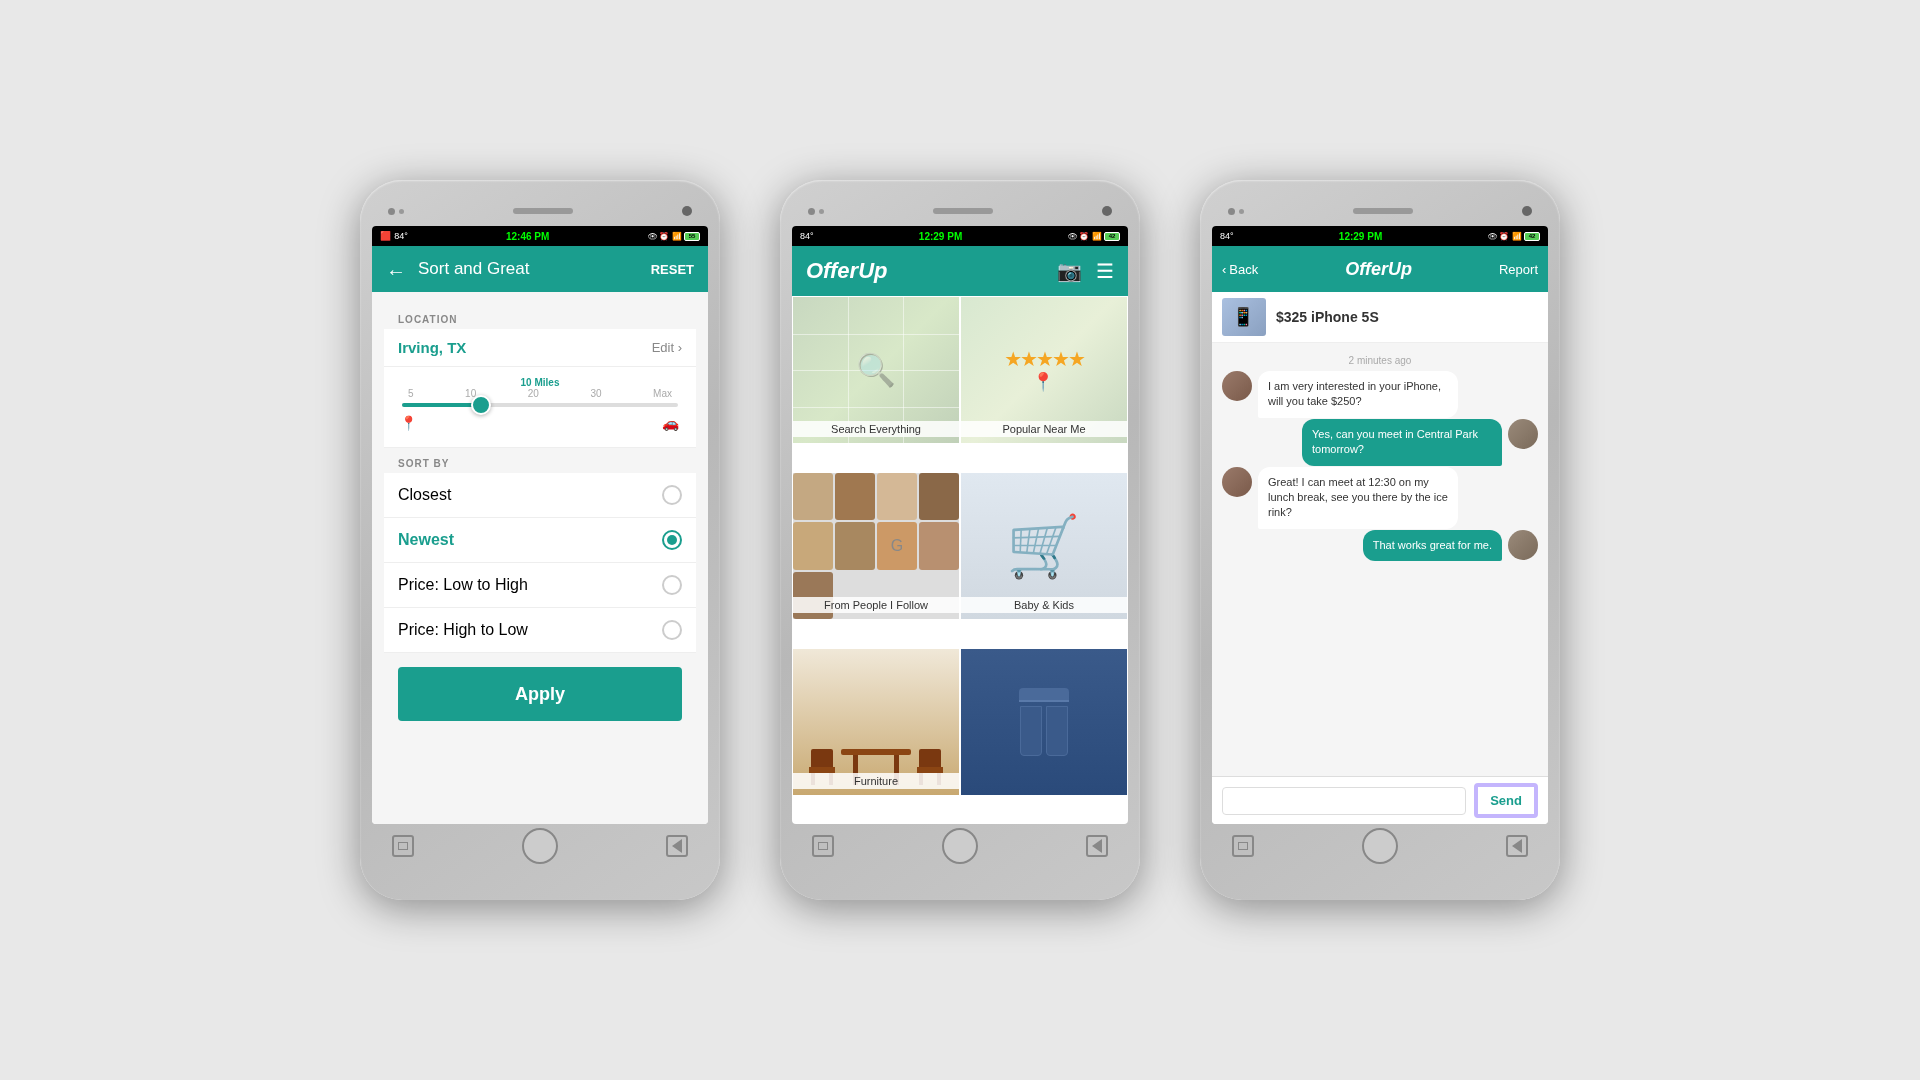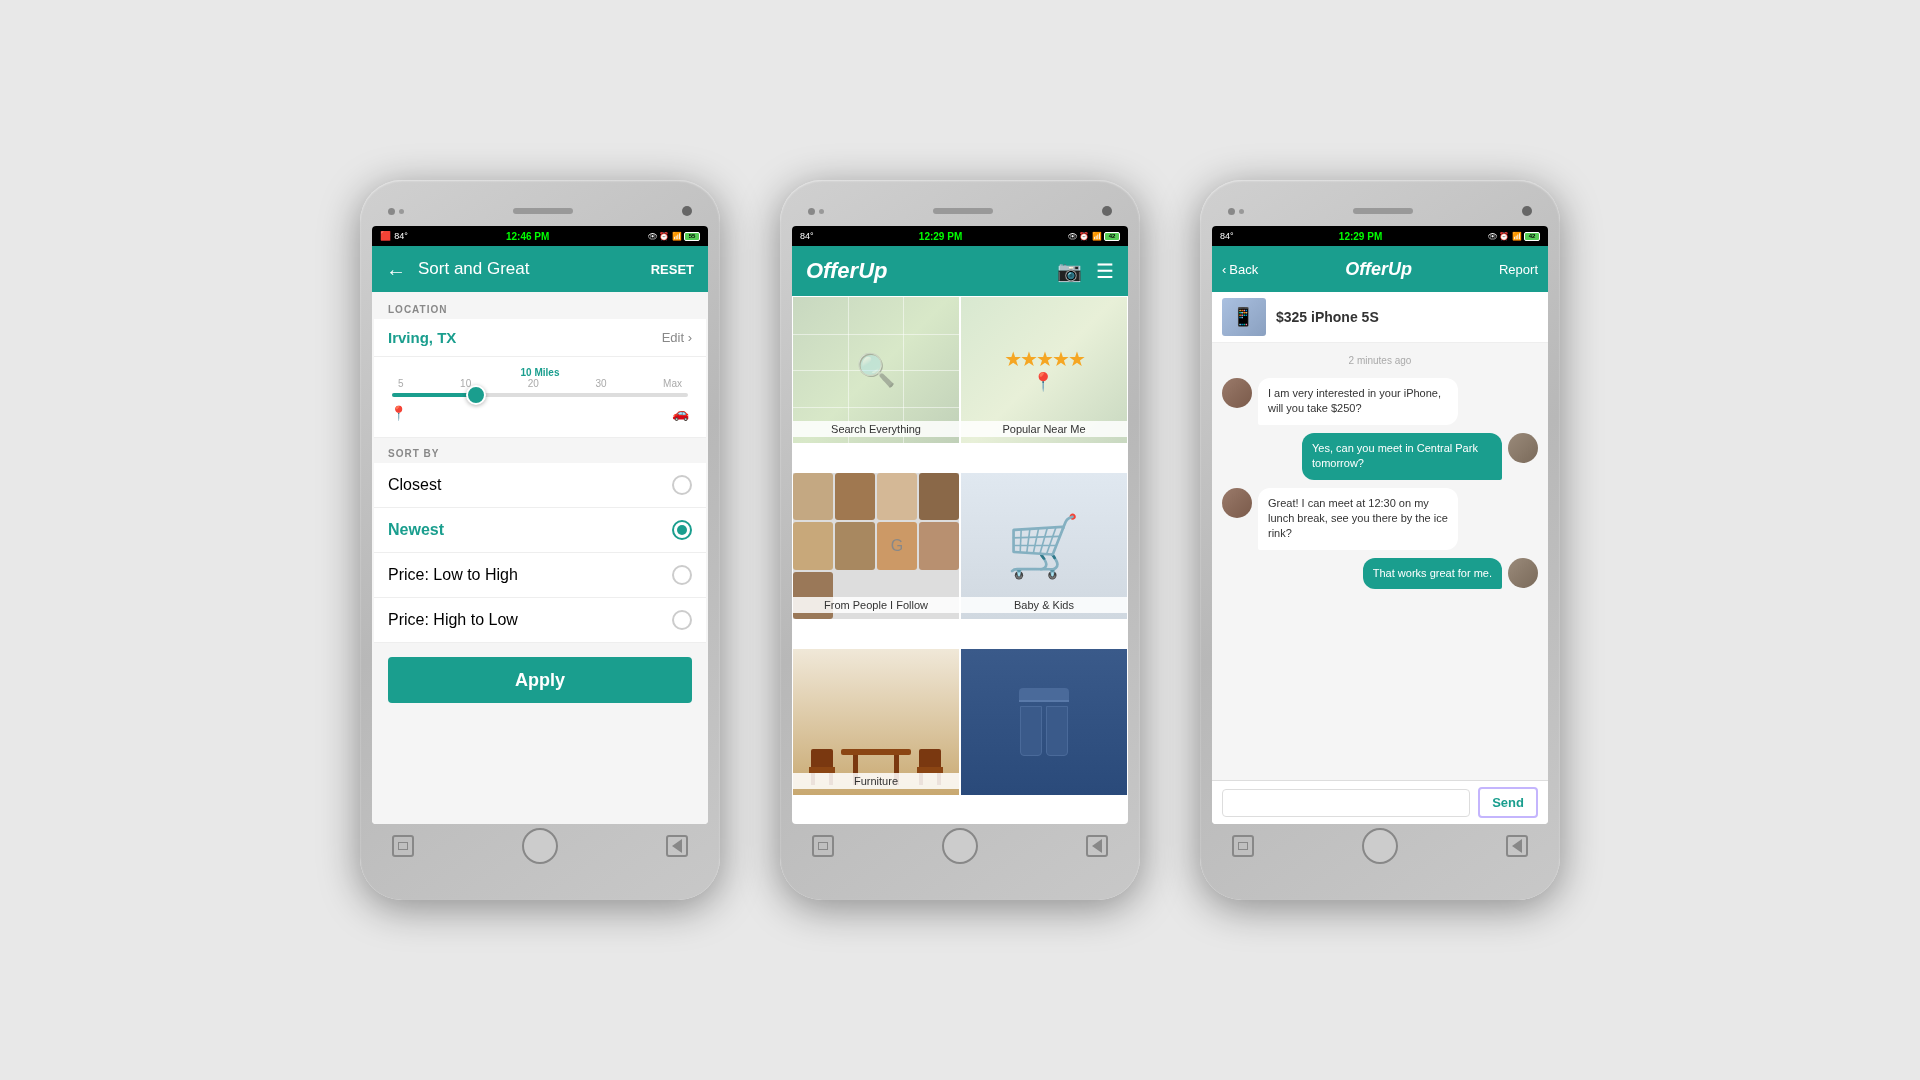--- a/index.html
+++ b/index.html
@@ -140,21 +140,21 @@
       flex-shrink: 0;
     }
     .p1-header-title { font-size: 17px; font-weight: normal; flex: 1; margin-left: 12px; }
     .p1-header-reset { font-size: 13px; color: #fff; font-weight: bold; }
     .p1-back { font-size: 20px; color: #fff; }
 
     .p1-content {
       flex: 1;
       background: #f5f5f5;
       overflow-y: auto;
-      padding: 2px;
+      padding: 12px;
     }
     .p1-section-label {
       font-size: 10px;
       color: #888;
       font-weight: bold;
       letter-spacing: 1px;
       padding: 10px 14px 4px;
       background: #f5f5f5;
     }
     .p1-location-row {
@@ -238,21 +238,21 @@
       background: #1a9e8e;
       border-radius: 50%;
     }
 
     .p1-apply-btn {
       margin: 14px;
       background: #1a9e8e;
       color: #fff;
       border: none;
       border-radius: 4px;
-      height: 46px;
+      height: 54px;
       font-size: 18px;
       font-weight: bold;
       width: calc(100% - 28px);
       cursor: pointer;
       display: flex; align-items: center; justify-content: center;
     }
 
     
     .p2-header {
       background: #1a9e8e;
@@ -429,21 +429,21 @@
     }
     .p3-listing-title { font-size: 14px; font-weight: bold; color: #333; }
 
     .p3-chat-area {
       flex: 1;
       background: #f5f5f5;
       overflow-y: auto;
       padding: 8px 10px;
       display: flex;
       flex-direction: column;
-      gap: 8px;
+      gap: 1px;
     }
     .p3-timestamp {
       text-align: center;
       font-size: 10px;
       color: #aaa;
       margin: 4px 0;
     }
     .chat-msg-row {
       display: flex;
       gap: 6px;
@@ -490,21 +490,21 @@
     .p3-text-input {
       flex: 1;
       border: 1px solid #ddd;
       border-radius: 4px;
       padding: 6px 8px;
       font-size: 12px;
       outline: none;
     }
     .p3-send-btn {
       background: #fff;
-      border: 2px solid #c4b5fd;
+      border: 4px solid #c4b5fd;
       color: #1a9e8e;
       border-radius: 4px;
       padding: 6px 12px;
       font-size: 13px;
       font-weight: bold;
       cursor: pointer;
     }
   </style>
 </head>
 <body>

